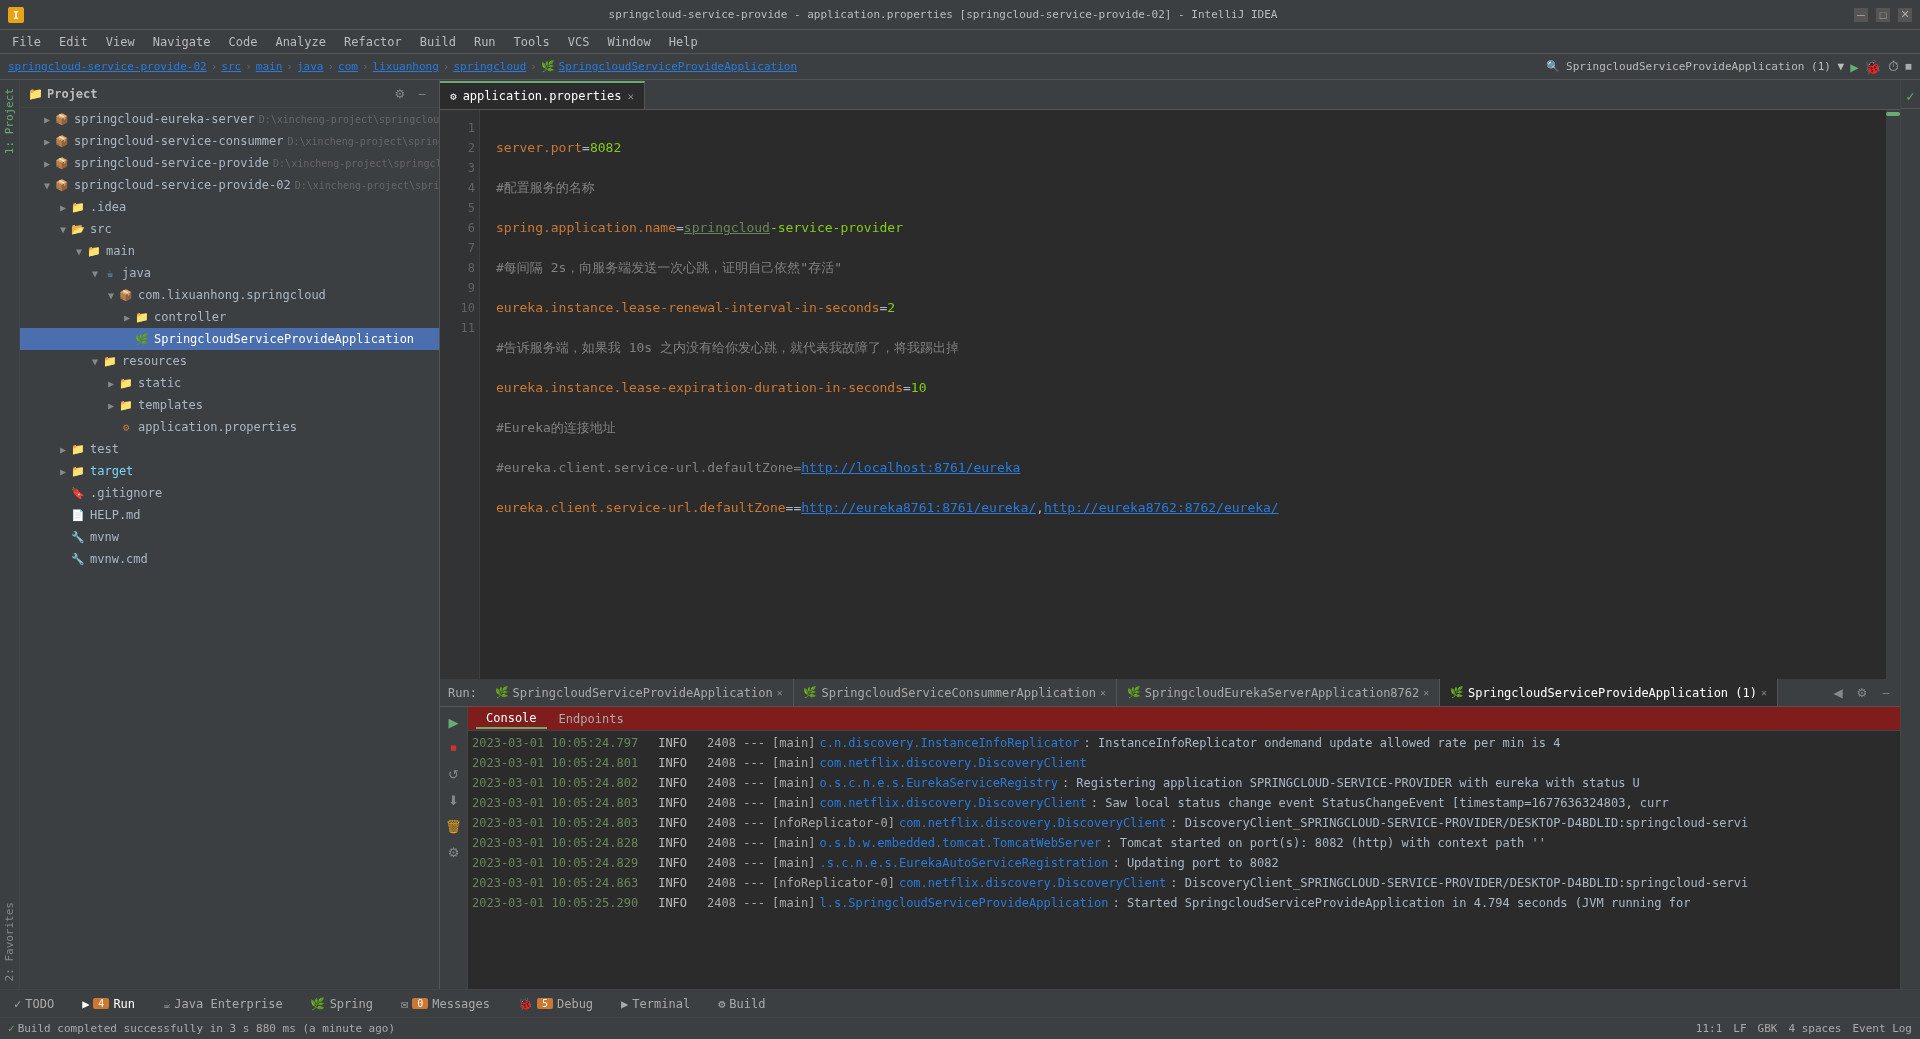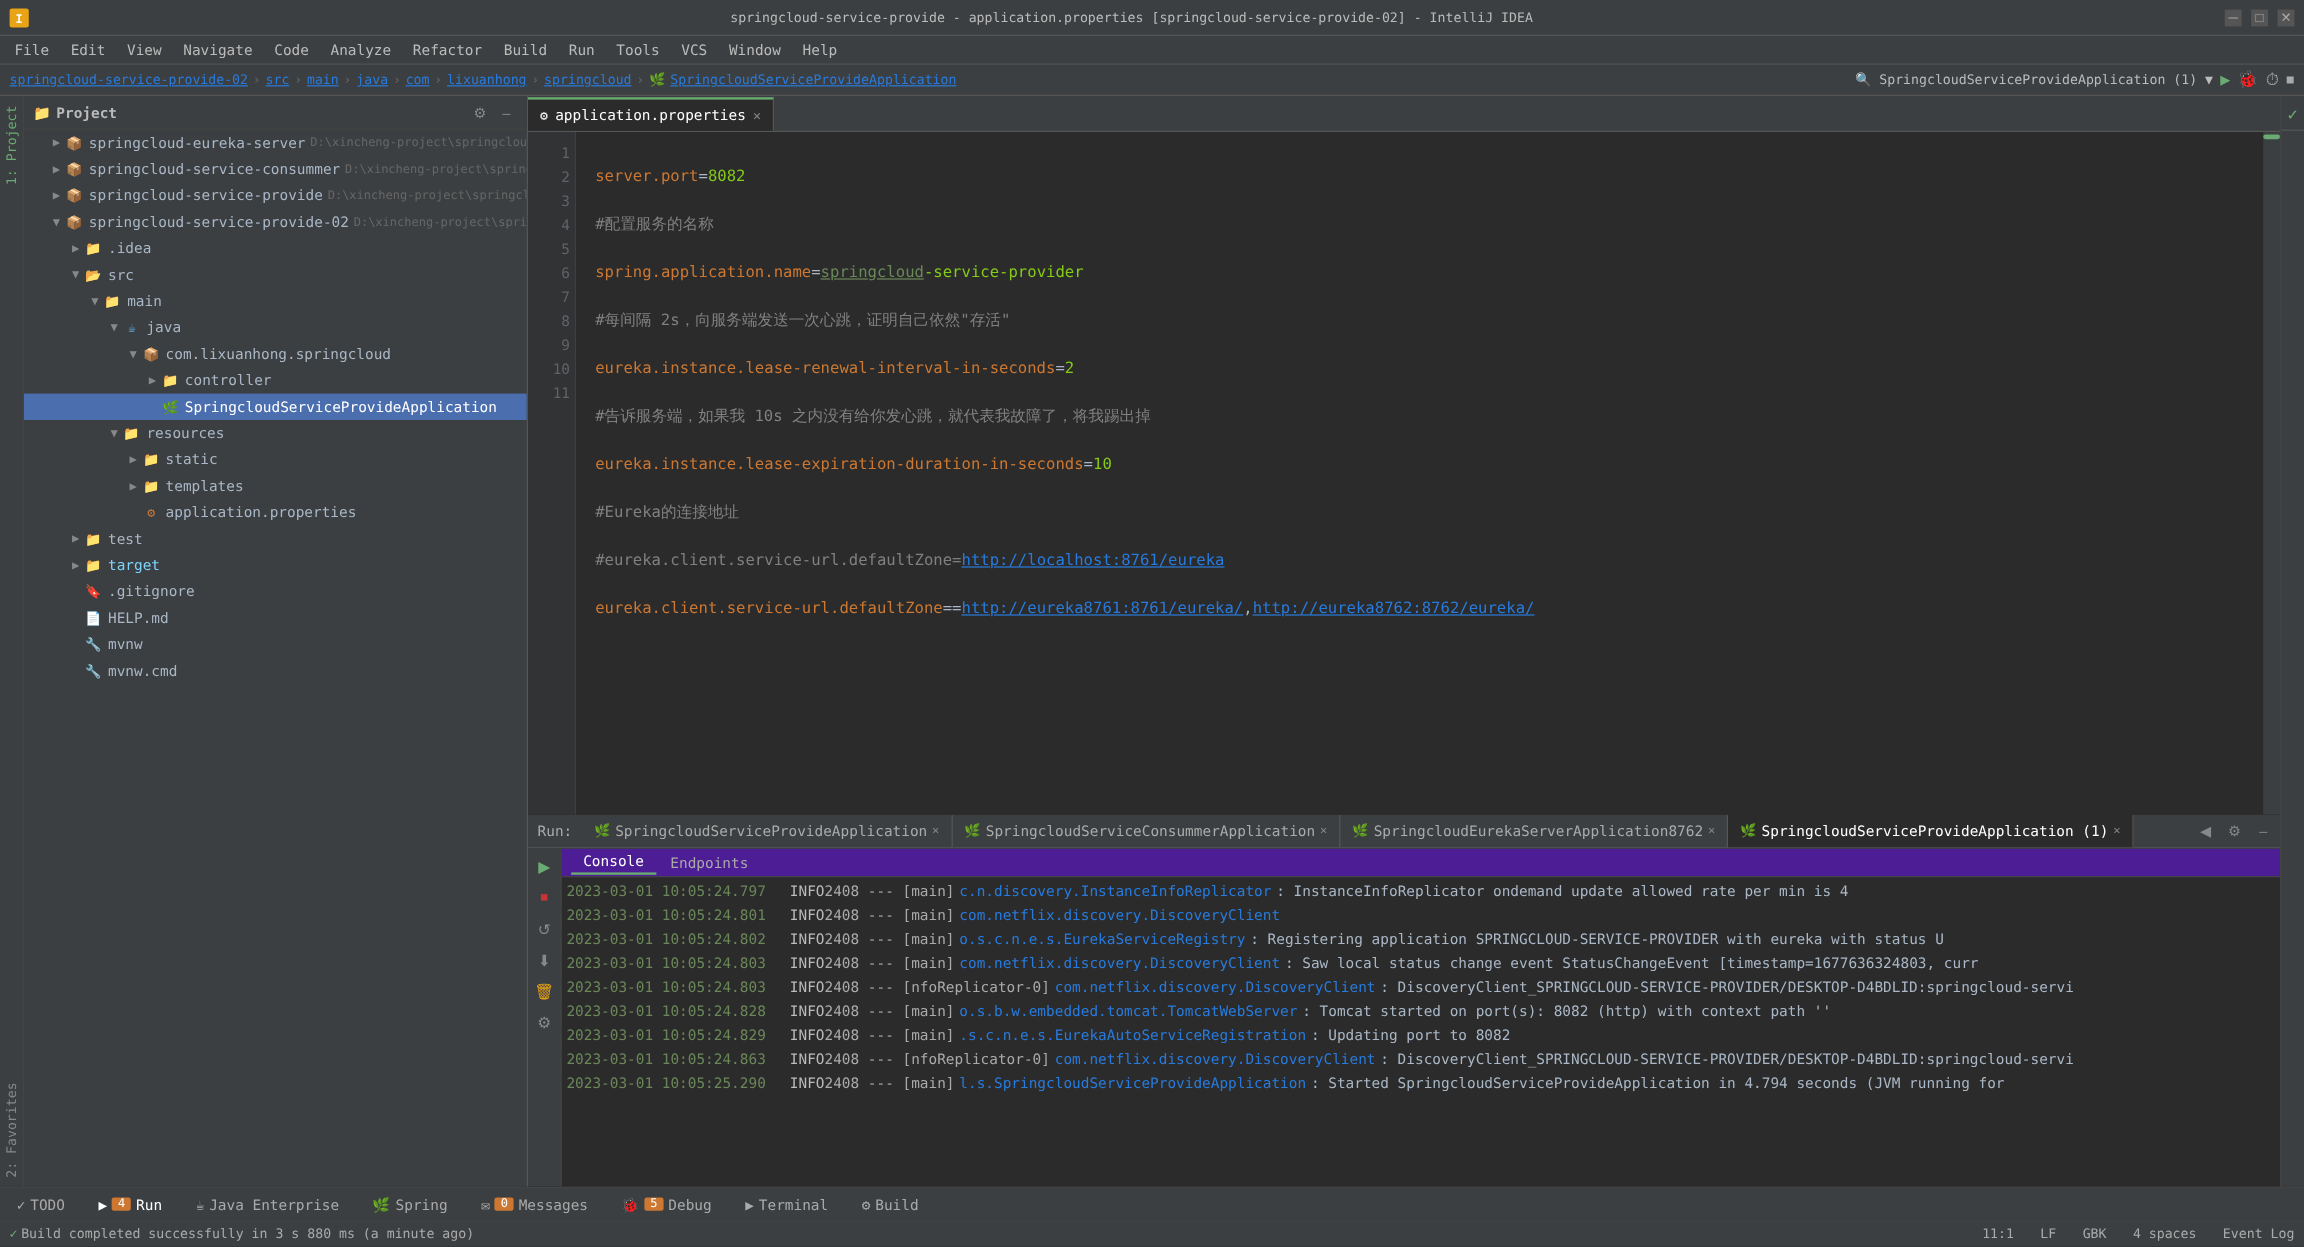--- a/index.html
+++ b/index.html
@@ -336,21 +336,21 @@
 
     
     .console-area {
       flex: 1;
       display: flex;
       flex-direction: column;
       overflow: hidden;
     }
     .console-inner-tabs {
       height: 24px;
-      background: #4c1d95;
+      background: #7f1d1d;
       display: flex;
       align-items: center;
       padding: 0 8px;
       gap: 2px;
       border-bottom: 1px solid #444;
       flex-shrink: 0;
     }
     .console-tab {
       padding: 2px 10px;
       font-size: 12px;
@@ -370,39 +370,39 @@
       font-size: 12px;
       font-family: 'Consolas', monospace;
       line-height: 20px;
     }
     .log-line {
       display: flex;
       white-space: nowrap;
       min-height: 20px;
     }
     .log-time { color: #6a8759; margin-right: 20px; flex-shrink: 0; }
-    .log-level { color: #bbb; margin-right: 0; flex-shrink: 0; }
+    .log-level { color: #bbb; margin-right: 20px; flex-shrink: 0; }
     .log-class { color: #287bde; margin-right: 4px; }
     .log-msg { color: #a9b7c6; }
 
     
     .status-bar {
       height: 22px;
       background: #3c3f41;
       display: flex;
       align-items: center;
       padding: 0 8px;
       border-top: 1px solid #444;
       flex-shrink: 0;
       gap: 8px;
       font-size: 11px;
       color: #aaa;
     }
     .status-left { display: flex; align-items: center; gap: 8px; flex: 1; }
-    .status-right { display: flex; align-items: center; gap: 22px; }
+    .status-right { display: flex; align-items: center; gap: 11px; }
     .status-item { display: flex; align-items: center; gap: 3px; cursor: pointer; }
     .status-green { color: #6aab73; }
 
     
     .bottom-toolbar {
       height: 28px;
       background: #3c3f41;
       display: flex;
       align-items: center;
       padding: 0 8px;

